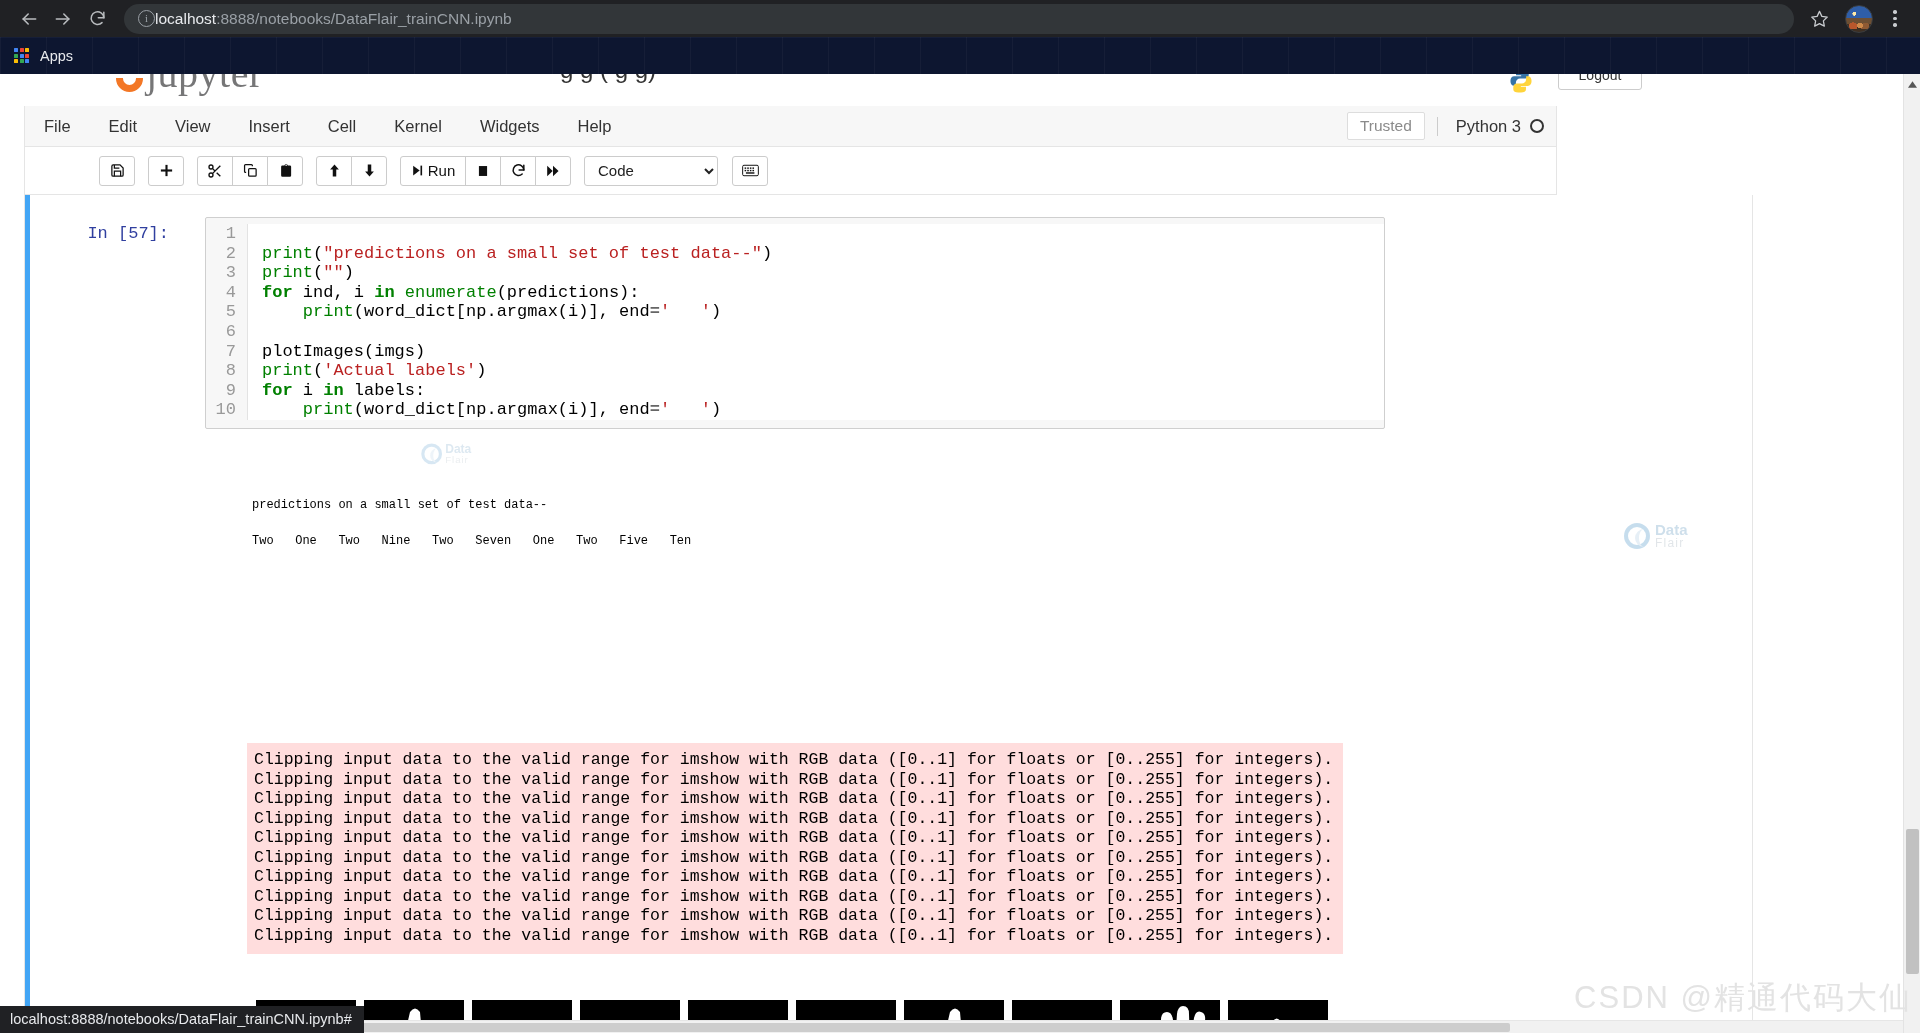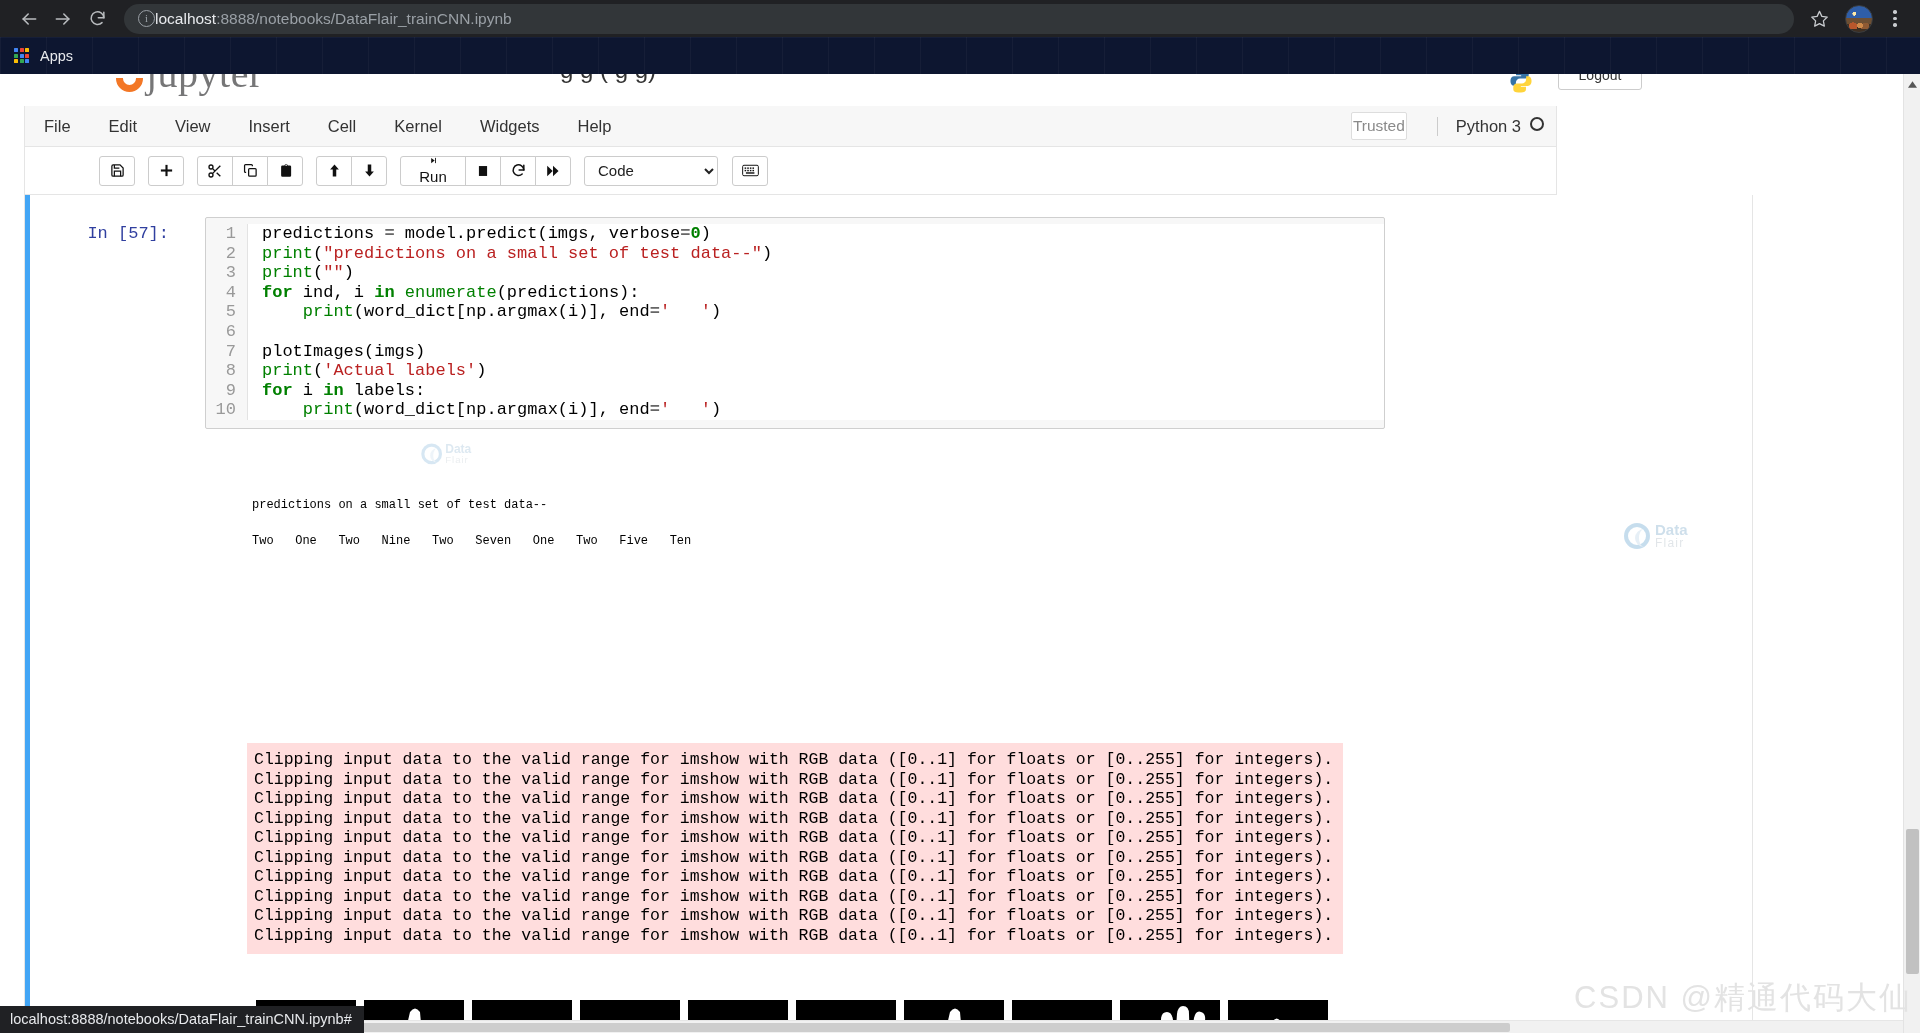--- a/index.html
+++ b/index.html
@@ -145,25 +145,25 @@
   }
   .menu-item {
     padding: 0 19px; height: 41px; line-height: 41px;
     font-size: 16.5px; color: #333; cursor: pointer;
   }
   #menubar-right {
     margin-left: auto; display: flex; align-items: center; height: 41px; padding-right: 12px; gap: 0;
   }
   #trusted-badge {
     border: 1px solid #ddd; background: #fff;
-    padding: 4px 1px; font-size: 15.5px; color: #8a8a8a; border-radius: 2px;
+    padding: 4px 12px; font-size: 15.5px; color: #8a8a8a; border-radius: 2px;
   }
   #kernel-indicator {
-    display: flex; gap: 9px;
-    margin-left: 30px; padding-left: 18px;
+    display: flex; align-items: center; gap: 9px;
+    margin-left: 12px; padding-left: 18px;
     border-left: 1px solid #ccc;
     font-size: 16.5px; color: #333;
   }
   #kernel-busy-circle {
     width: 14px; height: 14px; border-radius: 50%;
     border: 2px solid #333; background: transparent;
   }
 
   
   #toolbar {
@@ -177,21 +177,21 @@
   .tb-group { display: flex; margin-right: 13px; }
   .tb-btn {
     width: 36px; height: 30px;
     border: 1px solid #ccc; background: #fff;
     display: flex; align-items: center; justify-content: center;
     margin-left: -1px; color: #111; cursor: pointer;
   }
   .tb-group .tb-btn:first-child { margin-left: 0; border-radius: 3px 0 0 3px; }
   .tb-group .tb-btn:last-child  { border-radius: 0 3px 3px 0; }
   .tb-group .tb-btn:only-child  { border-radius: 3px; }
-  .tb-btn.wide { width: 66px; gap: 4px; font-size: 15px; flex-direction: column; }
+  .tb-btn.wide { width: 66px; gap: 4px; font-size: 15px; }
   #cell-type-select {
     width: 134px; height: 30px;
     border: 1px solid #ccc; border-radius: 3px; background: #fff;
     font-size: 15px; color: #222; font-family: "Liberation Sans", sans-serif;
     padding-left: 9px; margin-right: 14px;
   }
 
   
   #notebook-area {
     position: absolute; top: 121px; left: 24px;
@@ -520,21 +520,20 @@
     </div>
   </div>
 
   <div id="notebook-area">
     <div id="cell">
       <div id="cell-select-bar"></div>
       <div id="input-prompt">In [57]:</div>
       <div id="code-editor">
           <div class="code-line">
             <span class="ln">1</span>
-            <span class="src"><span>predictions </span><span class="op">=</span><span> model.predict(imgs, verbose</span><span class="op">=</span><span class="num">0</span><span>)</span></span>
           </div>
           <div class="code-line">
             <span class="ln">2</span>
             <span class="src"><span class="nb">print</span><span>(</span><span class="s">"predictions on a small set of test data--"</span><span>)</span></span>
           </div>
           <div class="code-line">
             <span class="ln">3</span>
             <span class="src"><span class="nb">print</span><span>(</span><span class="s">""</span><span>)</span></span>
           </div>
           <div class="code-line">

